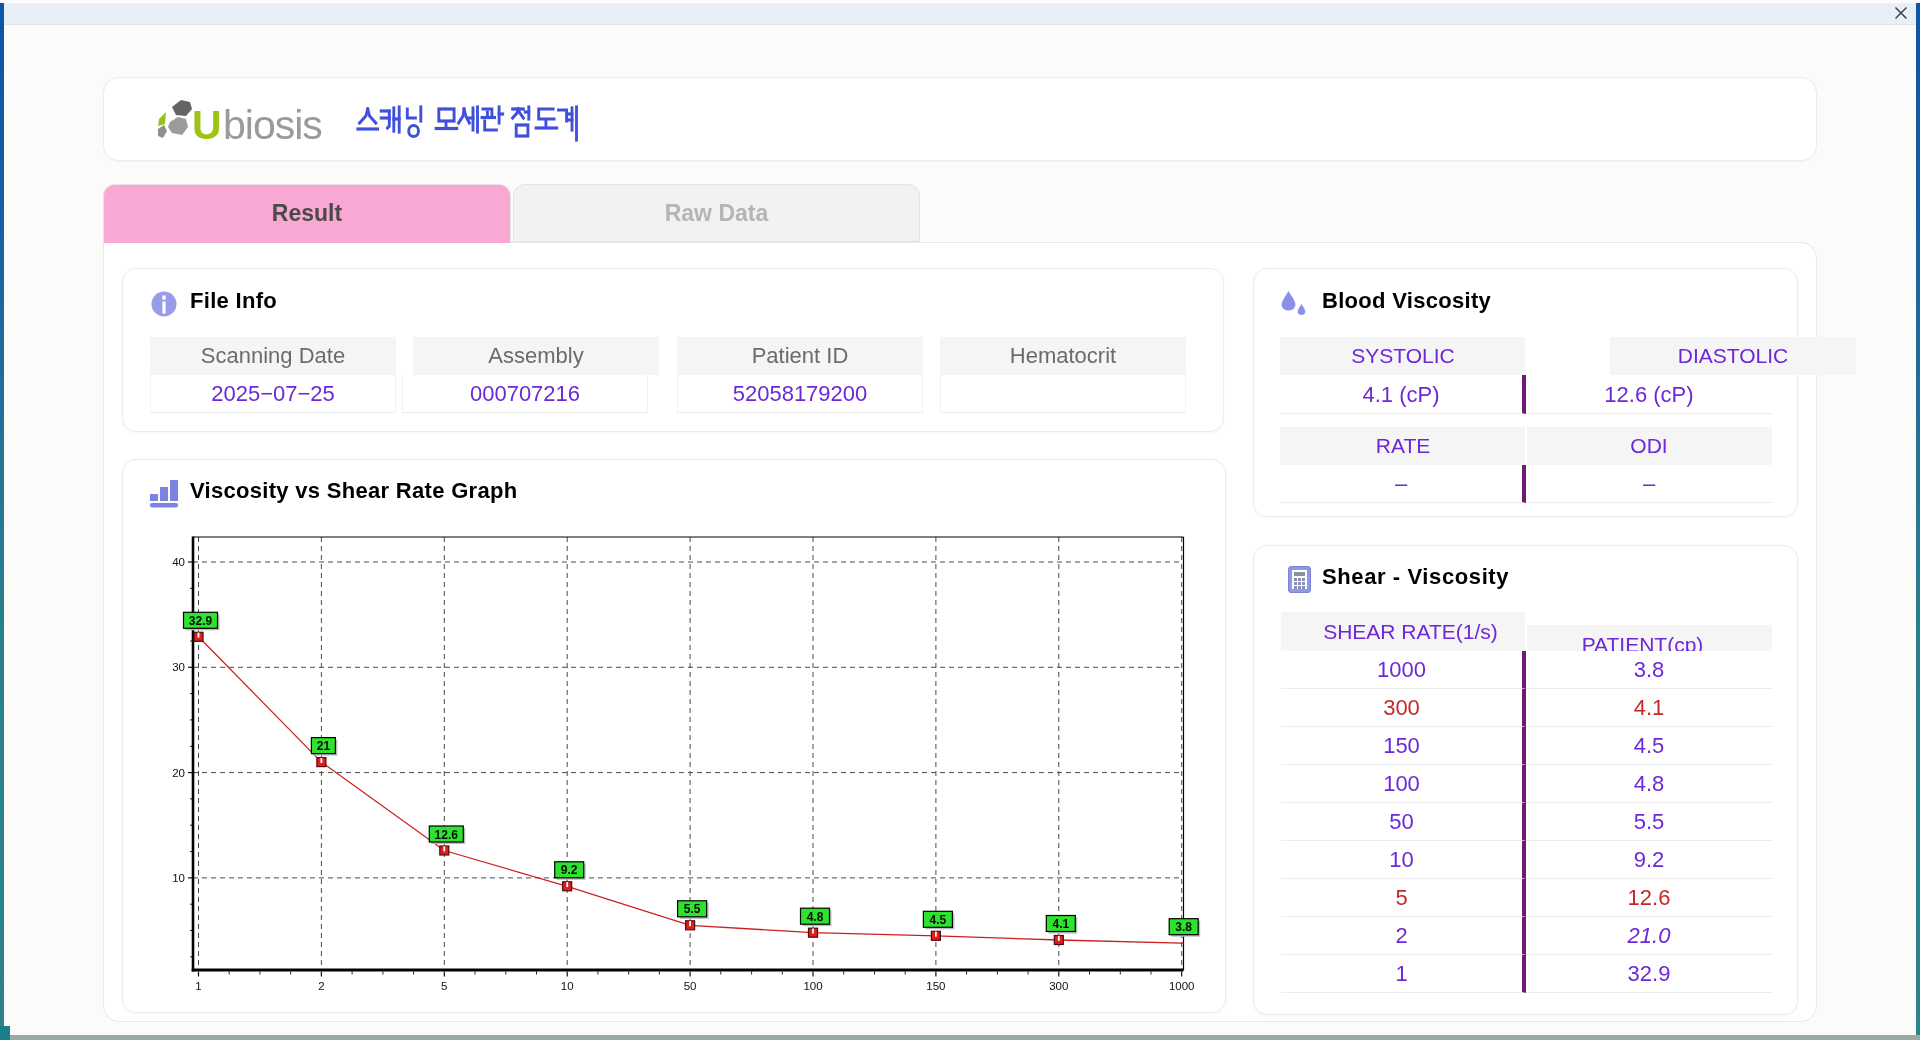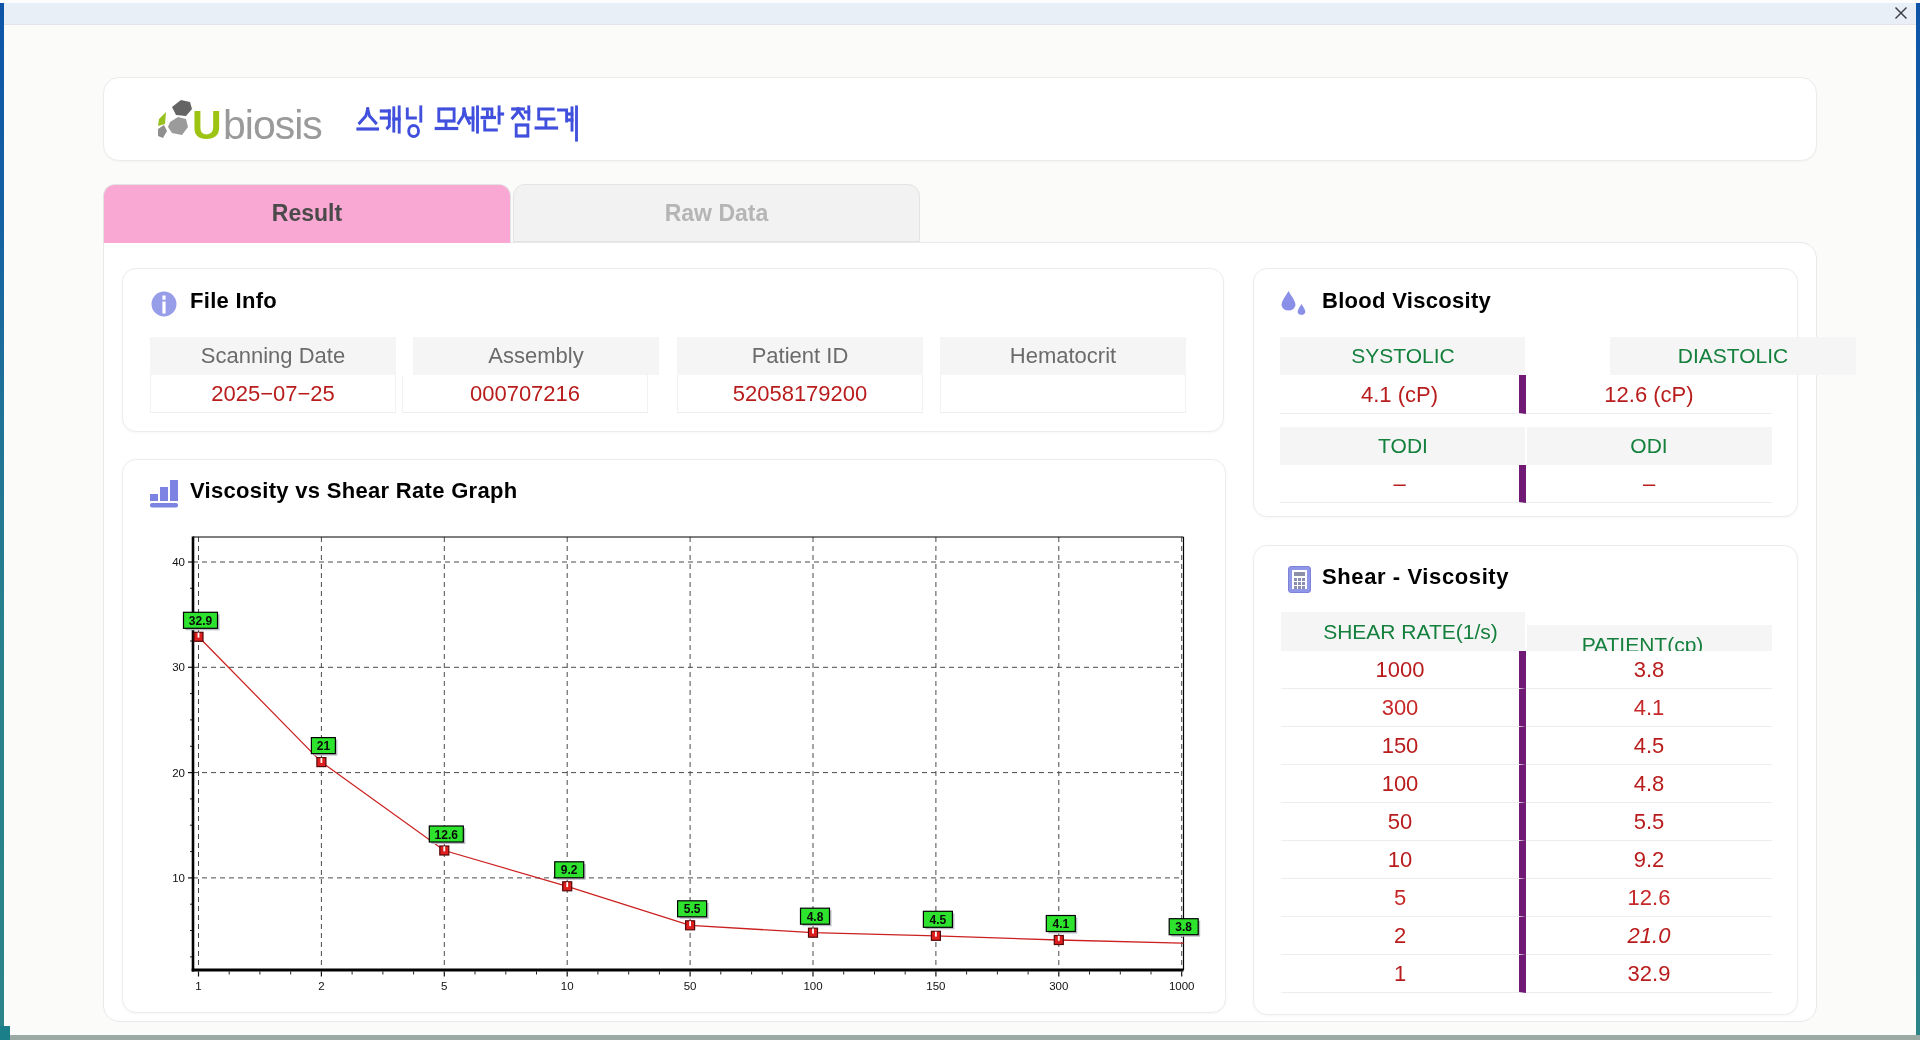--- a/index.html
+++ b/index.html
@@ -10,26 +10,26 @@
 .card{position:absolute;background:#fff;border:1px solid #ececec;border-radius:14px;box-shadow:0 1px 3px rgba(0,0,0,0.04);}
 #header{left:103px;top:77px;width:1714px;height:84px;border-radius:16px;box-shadow:0 1px 2px rgba(0,0,0,.03);}
 .tab{position:absolute;top:184px;height:58px;border:1px solid #e3e3e3;border-radius:12px 12px 0 0;
  font-size:23px;font-weight:bold;text-align:center;line-height:56px;}
 #tab1{left:103px;width:408px;background:#f9a8d4;color:#4a4a4a;height:59px;border-bottom:none;}
 #tab2{left:513px;width:407px;background:#f2f2f2;color:#b5b5b5;}
 #panel{position:absolute;left:103px;top:242px;width:1714px;height:780px;background:#fff;
  border:1px solid #e9e9e9;border-radius:0 16px 16px 16px;}
 .sect-title{position:absolute;font-size:22px;font-weight:bold;color:#000000;letter-spacing:0.3px;}
 .hcell{position:absolute;background:#f5f5f5;color:#6b6b6b;font-size:22px;text-align:center;}
-.hcell2{position:absolute;background:#f5f5f5;color:#15803d;font-size:21px;text-align:center;}
+.hcell2{position:absolute;background:#f5f5f5;color:#6d28d9;font-size:21px;text-align:center;}
 .bigv{font-size:23px;}
-.vcell{position:absolute;background:#fff;color:#b91c1c;font-size:22px;text-align:center;
+.vcell{position:absolute;background:#fff;color:#6d28d9;font-size:22px;text-align:center;
  border-bottom:1px solid #ededed;}
 .boxed{border-left:1px solid #f2f2f2;border-right:1px solid #f2f2f2;}
-.divR{border-right:7px solid #701a75;}
+.divR{border-right:4px solid #701a75;}
 </style>
 </head><body>
 <div id="win"></div>
 <div style="position:absolute;left:0;top:1035px;width:1920px;height:5px;background:#9aa9a3;"></div>
 <div style="position:absolute;left:0;top:1026px;width:10px;height:14px;background:#1a7f88;"></div>
 <div id="ttop"></div>
 <div id="tbar"></div>
 <svg width="14" height="14" viewBox="0 0 14 14" style="position:absolute;left:1894px;top:6px;">
     <line x1="1.5" y1="1.5" x2="12.5" y2="12.5" stroke="#3c4148" stroke-width="1.5"></line>
     <line x1="12.5" y1="1.5" x2="1.5" y2="12.5" stroke="#3c4148" stroke-width="1.5"></line>
@@ -244,21 +244,21 @@
 <div class="card" style="left:1253px;top:268px;width:545px;height:249px;"></div>
 <svg width="32" height="32" viewBox="0 0 32 32" style="position:absolute;left:1280px;top:290px;">
     <path d="M8.5 1 C10.5 5 15.5 10.5 15.5 15.2 A7.3 7.3 0 0 1 1.5 15.2 C1.5 10.5 6.5 5 8.5 1 Z" fill="#8a90e8"></path>
     <path d="M21.5 14 C22.6 16.2 25.4 19.3 25.4 21.9 A4.1 4.1 0 0 1 17.6 21.9 C17.6 19.3 20.4 16.2 21.5 14 Z" fill="#8a90e8"></path>
   </svg>
 <div class="sect-title" style="left:1322px;top:288px;">Blood Viscosity</div>
 <div class="hcell2" style="left:1280px;top:337px;width:246px;height:38px;line-height:38px;">SYSTOLIC</div>
 <div class="hcell2" style="left:1610px;top:337px;width:246px;height:38px;line-height:38px;">DIASTOLIC</div>
 <div class="vcell divR bigv" style="left:1280px;top:375px;width:246px;height:39px;line-height:39px;">4.1 (cP)</div>
 <div class="vcell bigv" style="left:1526px;top:375px;width:246px;height:39px;line-height:39px;">12.6 (cP)</div>
-<div class="hcell2" style="left:1280px;top:427px;width:246px;height:38px;line-height:38px;">TODI</div>
+<div class="hcell2" style="left:1280px;top:427px;width:246px;height:38px;line-height:38px;">RATE</div>
 <div class="hcell2" style="left:1526px;top:427px;width:246px;height:38px;line-height:38px;">ODI</div>
 <div class="vcell divR" style="left:1280px;top:465px;width:246px;height:38px;line-height:38px;">–</div>
 <div class="vcell" style="left:1526px;top:465px;width:246px;height:38px;line-height:38px;">–</div>
 <div class="card" style="left:1253px;top:545px;width:545px;height:470px;"></div>
 <svg width="26" height="30" viewBox="0 0 26 30" style="position:absolute;left:1288px;top:566px;">
     <rect x="0.5" y="0.5" width="22" height="26" rx="2.5" fill="#9096e8" stroke="#7d84d8" stroke-width="1"></rect>
     <rect x="4" y="4" width="15" height="19" fill="#ffffff"></rect>
     <rect x="6" y="6" width="11" height="4" fill="#8b8fa8"></rect>
     <rect x="6" y="12" width="3" height="3" fill="#8a8eb0"></rect>
     <rect x="10" y="12" width="3" height="3" fill="#8a8eb0"></rect>

